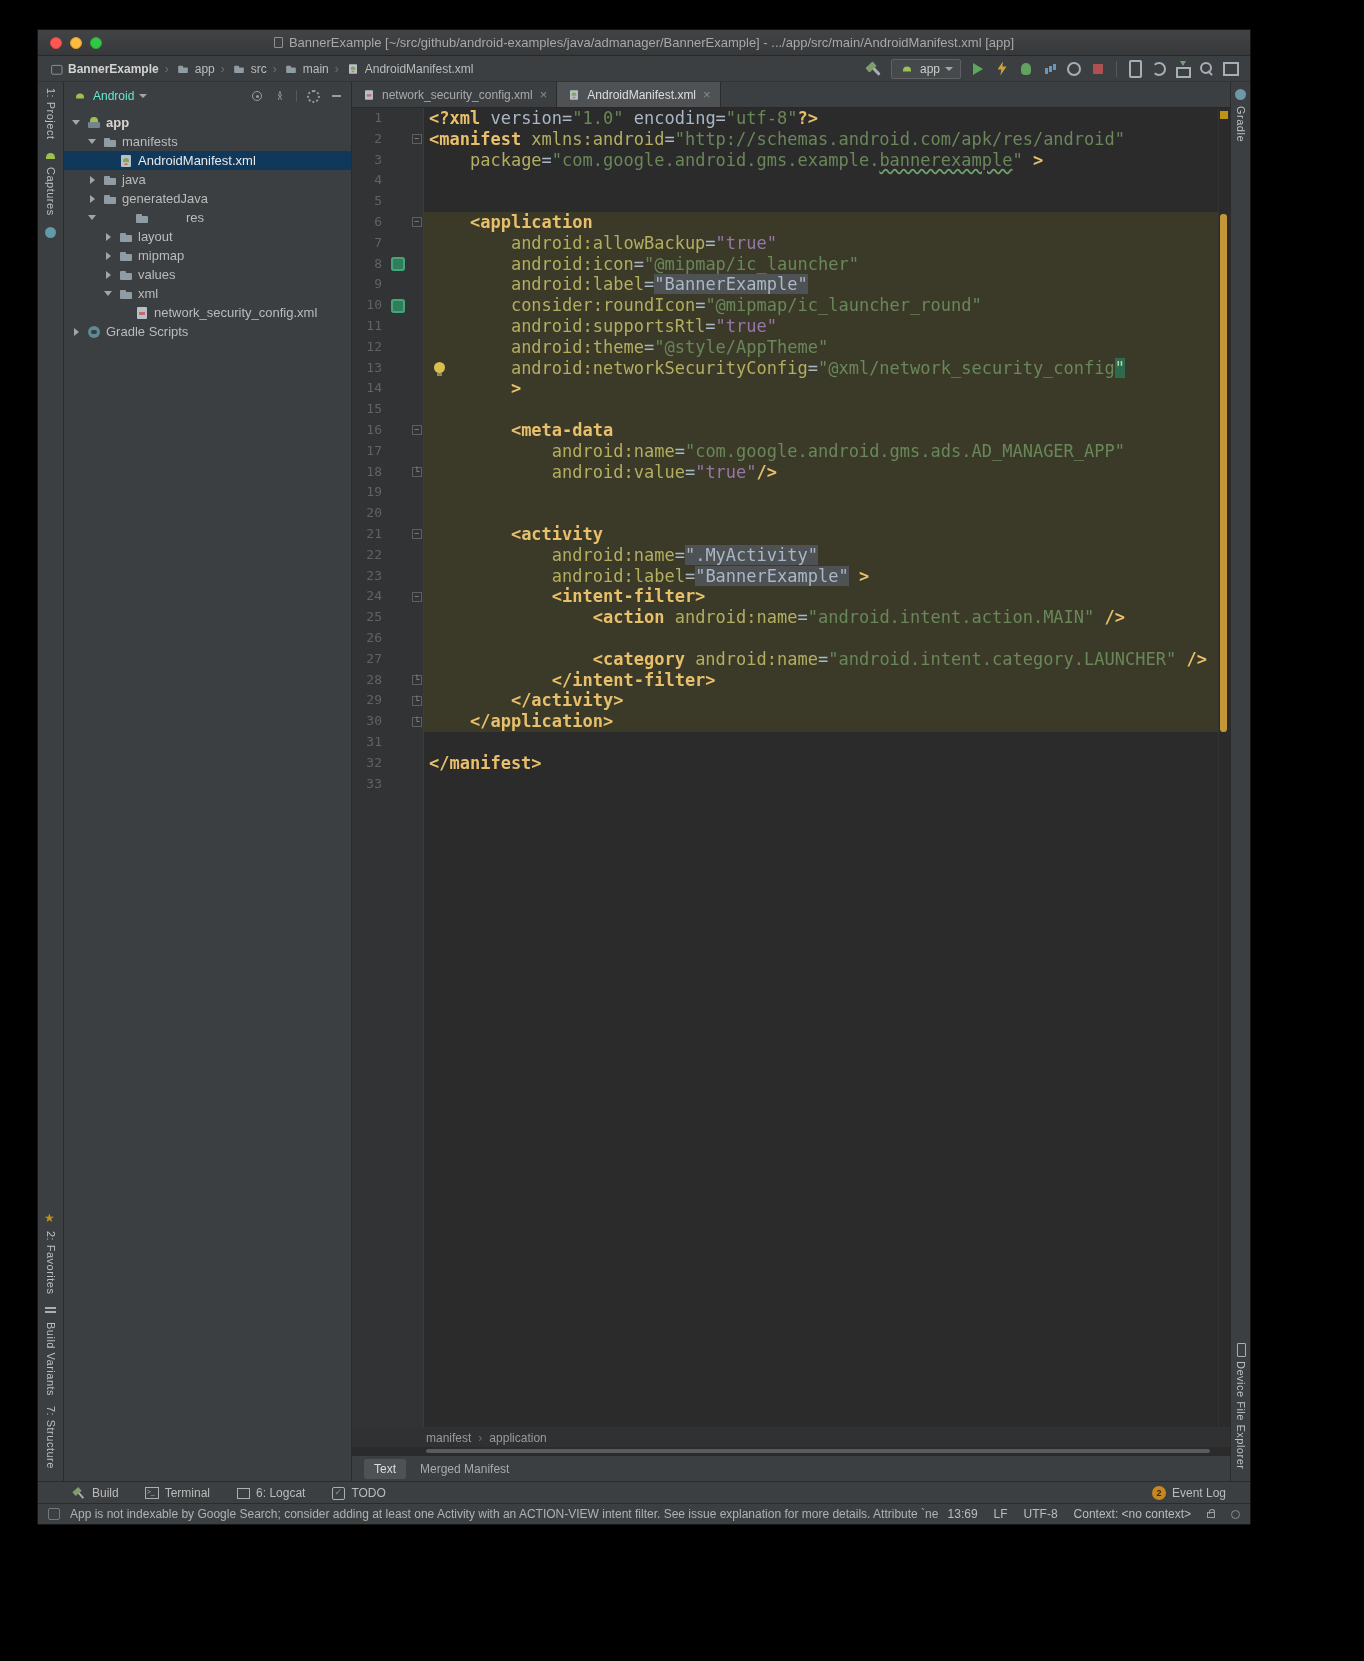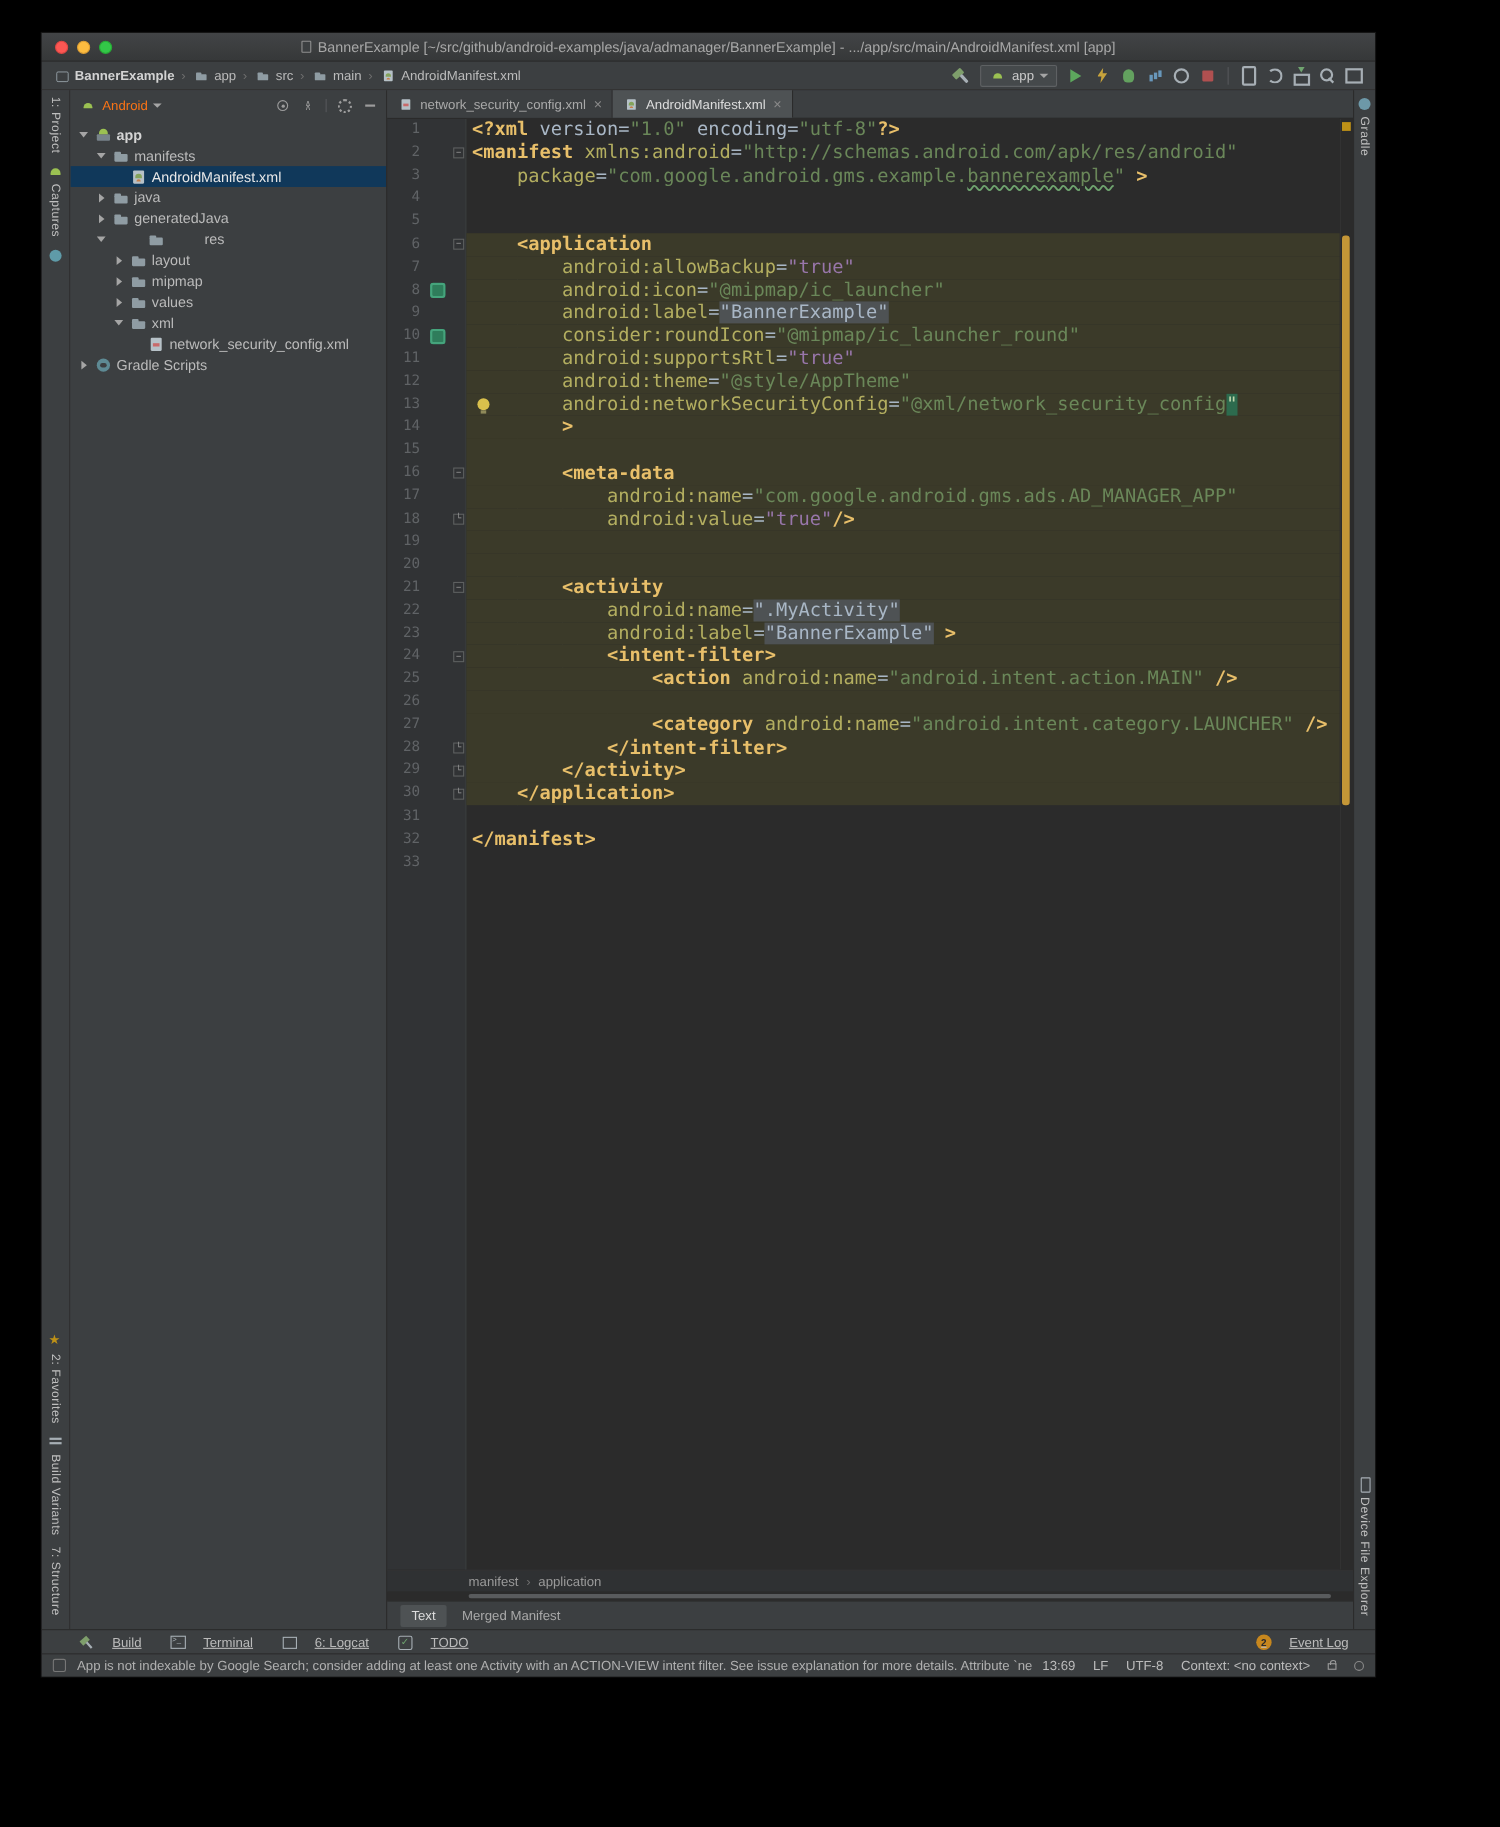--- a/index.html
+++ b/index.html
@@ -54,21 +54,21 @@
 .si{width:13px;height:13px;position:relative;display:inline-block;}
 .si-android-head::before{content:"";position:absolute;left:2px;top:4px;width:9px;height:6px;background:#9BC152;border-radius:5px 5px 0 0;}
 .si-monitor-circle::before{content:"";position:absolute;inset:1px;border-radius:50%;background:#5F9BA8;}
 .si-star::before{content:"★";color:#BE9117;font-size:12px;position:absolute;left:0;top:-2px;}
 .si-sliders::before{content:"";position:absolute;left:1px;top:3px;width:11px;height:2px;background:#A7AFB5;box-shadow:0 4px 0 #A7AFB5;}
 .si-gradle::before{content:"";position:absolute;inset:1px;border-radius:50%;background:#6D98A8;}
 .si-device-phone::before{content:"";position:absolute;left:3px;top:0;width:7px;height:12px;border:1px solid #A7AFB5;border-radius:1px;}
 
 .project{flex:0 0 288px;background:#3C3F41;border-right:1px solid #2B2B2B;display:flex;flex-direction:column;font-size:13px;color:#BBB;min-width:0;}
 .pp-header{flex:0 0 28px;display:flex;align-items:center;gap:5px;padding:0 8px;}
-.pp-title{font-size:12px;color:#f97316;}
+.pp-title{font-size:12px;color:#5eead4;}
 .pp-actions{margin-left:auto;display:flex;align-items:center;gap:9px;}
 .hi{width:14px;height:14px;position:relative;display:inline-flex;align-items:center;justify-content:center;}
 .hi-locate::before{content:"";width:8px;height:8px;border:1px solid #9C9C9C;border-radius:50%;}
 .hi-locate::after{content:"";position:absolute;width:3px;height:3px;background:#9C9C9C;border-radius:50%;}
 .hi-collapse{color:#9C9C9C;font-size:8px;line-height:4px;flex-direction:column;}
 .hi-collapse::before{content:"∧";}
 .hi-collapse::after{content:"∧";}
 .hi-gear::before{content:"";width:9px;height:9px;border:2px dotted #9C9C9C;border-radius:50%;}
 .hi-hide::before{content:"";width:9px;height:2px;background:#9C9C9C;}
 .hi-div{width:1px;height:12px;background:#55585A;}
@@ -129,21 +129,21 @@
 .crumb-sep{color:#6E6E6E;}
 .hscroll{flex:0 0 8px;background:#2B2B2B;position:relative;}
 .hthumb{position:absolute;left:74px;right:20px;top:2px;height:4px;background:#595B5D;border-radius:2px;}
 .btabs{flex:0 0 26px;background:#3C3F41;border-top:1px solid #2B2B2B;display:flex;align-items:center;gap:4px;padding-left:12px;font-size:12px;}
 .btab{padding:3px 10px;color:#A9A9A9;border-radius:2px;}
 .btab.active{background:#4E5254;color:#DDD;}
 
 .toolwin-bar{flex:0 0 22px;background:#3C3F41;border-top:1px solid #2B2B2B;display:flex;align-items:center;font-size:12px;color:#BBB;padding:0 24px 0 34px;}
 .twb-left{display:flex;align-items:center;gap:26px;}
 .twb-right{margin-left:auto;display:flex;align-items:center;gap:20px;}
-.twbtn{display:inline-flex;align-items:center;gap:16px;text-decoration:underline;}
+.twbtn{display:inline-flex;align-items:center;gap:6px;}
 .bi{width:14px;height:14px;position:relative;display:inline-block;}
 .bi-build::before{content:"";width:8px;height:5px;background:#7E9E6B;transform:rotate(-42deg);position:absolute;left:1px;top:3px;}
 .bi-build::after{content:"";width:2px;height:7px;background:#A7AFB5;transform:rotate(-42deg);position:absolute;left:8px;top:6px;}
 .bi-terminal::before{content:"";position:absolute;inset:1px 0;border:1px solid #A7AFB5;}
 .bi-terminal::after{content:">_";position:absolute;left:2px;top:2px;font-size:7px;color:#A7AFB5;}
 .bi-logcat::before{content:"";position:absolute;left:1px;top:2px;width:11px;height:9px;border:1px solid #A7AFB5;}
 .bi-todo::before{content:"";position:absolute;left:1px;top:1px;width:11px;height:11px;border:1px solid #A7AFB5;border-radius:2px;}
 .bi-todo::after{content:"✓";position:absolute;left:3px;top:1px;font-size:9px;color:#6FA46F;}
 .bi-event-log{background:#C7871E;border-radius:50%;color:#2B2B2B;font-size:9px;font-weight:bold;text-align:center;line-height:14px;}
 .statusbar{flex:0 0 21px;background:#3C3F41;border-top:1px solid #2B2B2B;display:flex;align-items:center;gap:10px;font-size:12px;color:#B0B0B0;padding:0 10px;}

